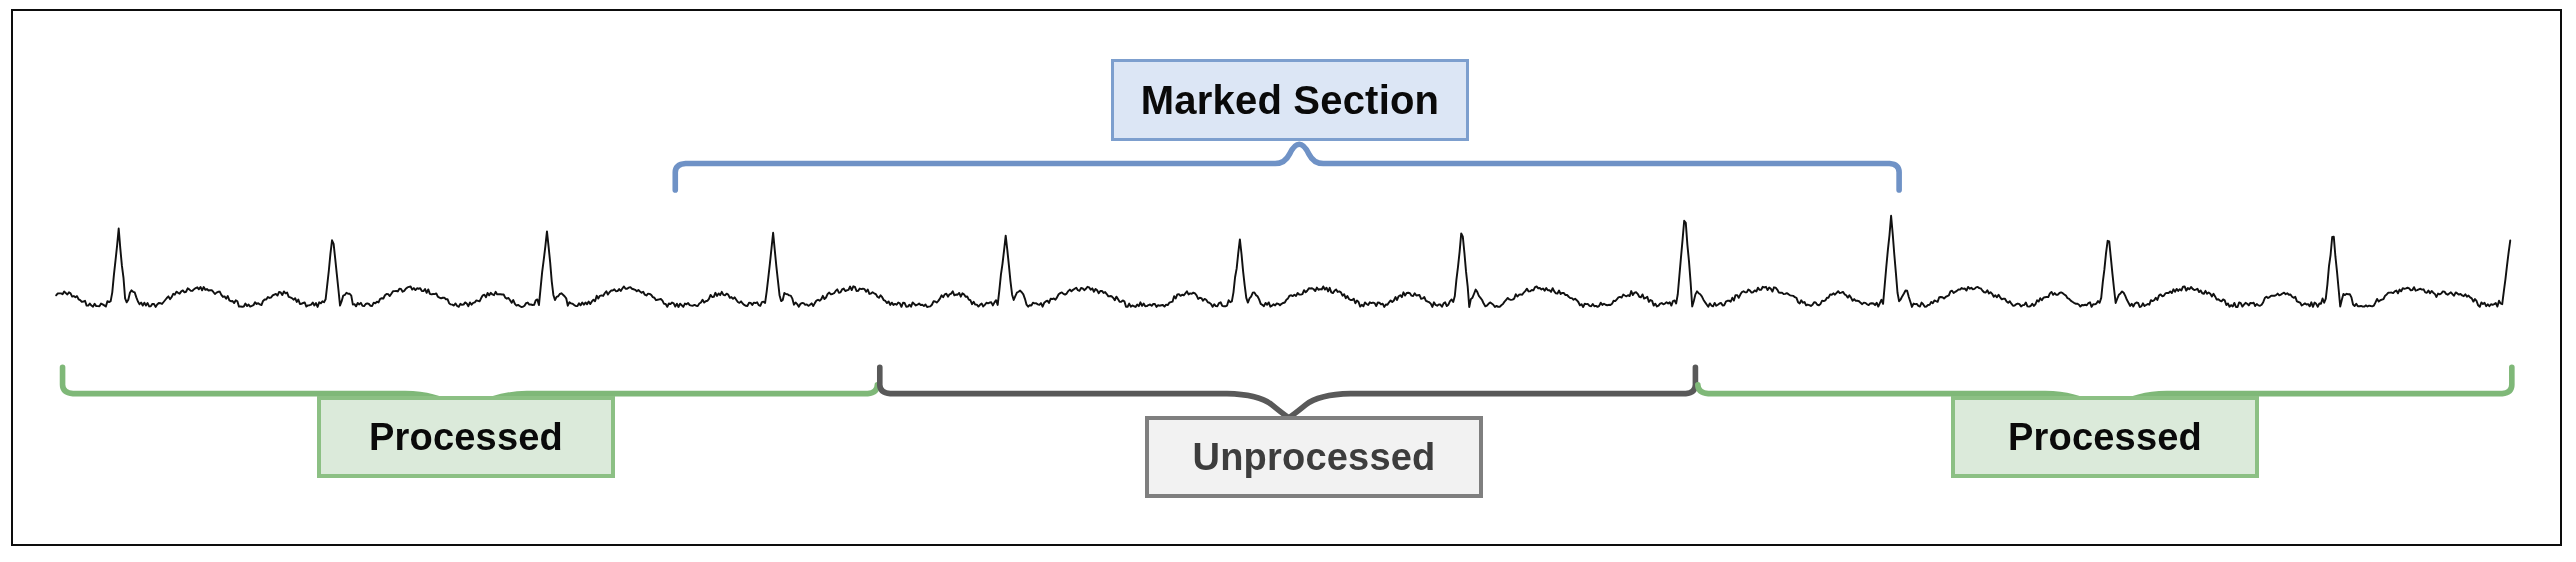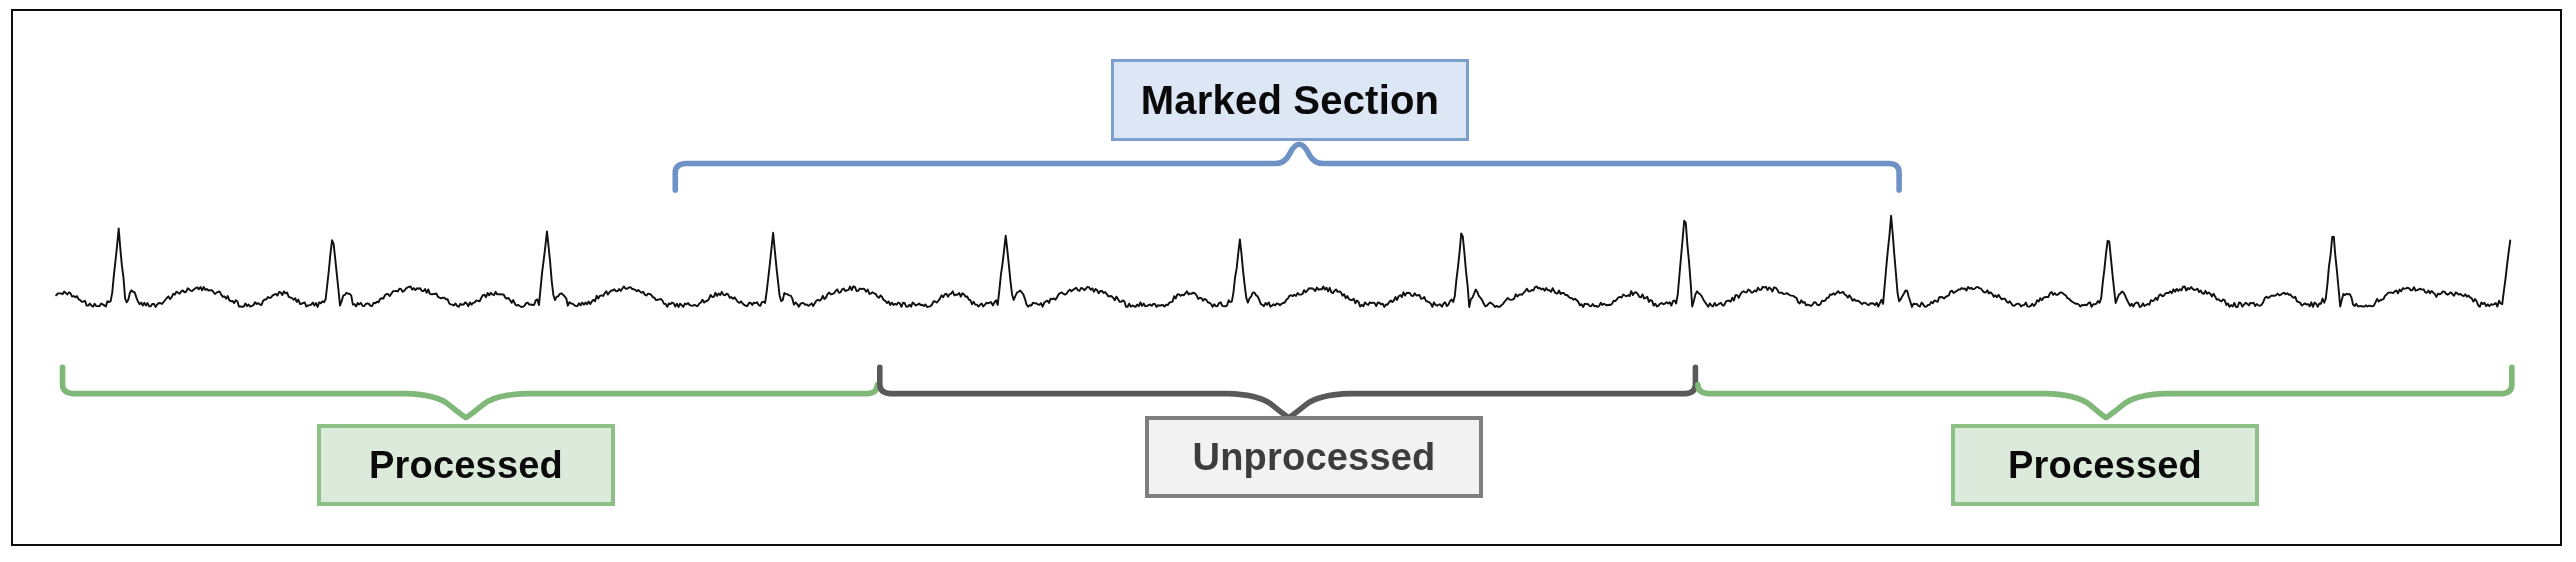--- a/index.html
+++ b/index.html
@@ -54,21 +54,21 @@
     left: 1111px;
     top: 59px;
     width: 358px;
     height: 82px;
     background: #dce6f5;
     border: 3.2px solid #7d9fce;
     color: #0a0a0a;
     font-size: 40px;
   }
   .processed-box {
-    top: 424px;
+    top: 396px;
     height: 82px;
     background: #dbeada;
     border: 4px solid #8cc084;
     color: #0a0a0a;
     font-size: 38px;
   }
   #processed-box-left {
     left: 317px;
     width: 298px;
   }

